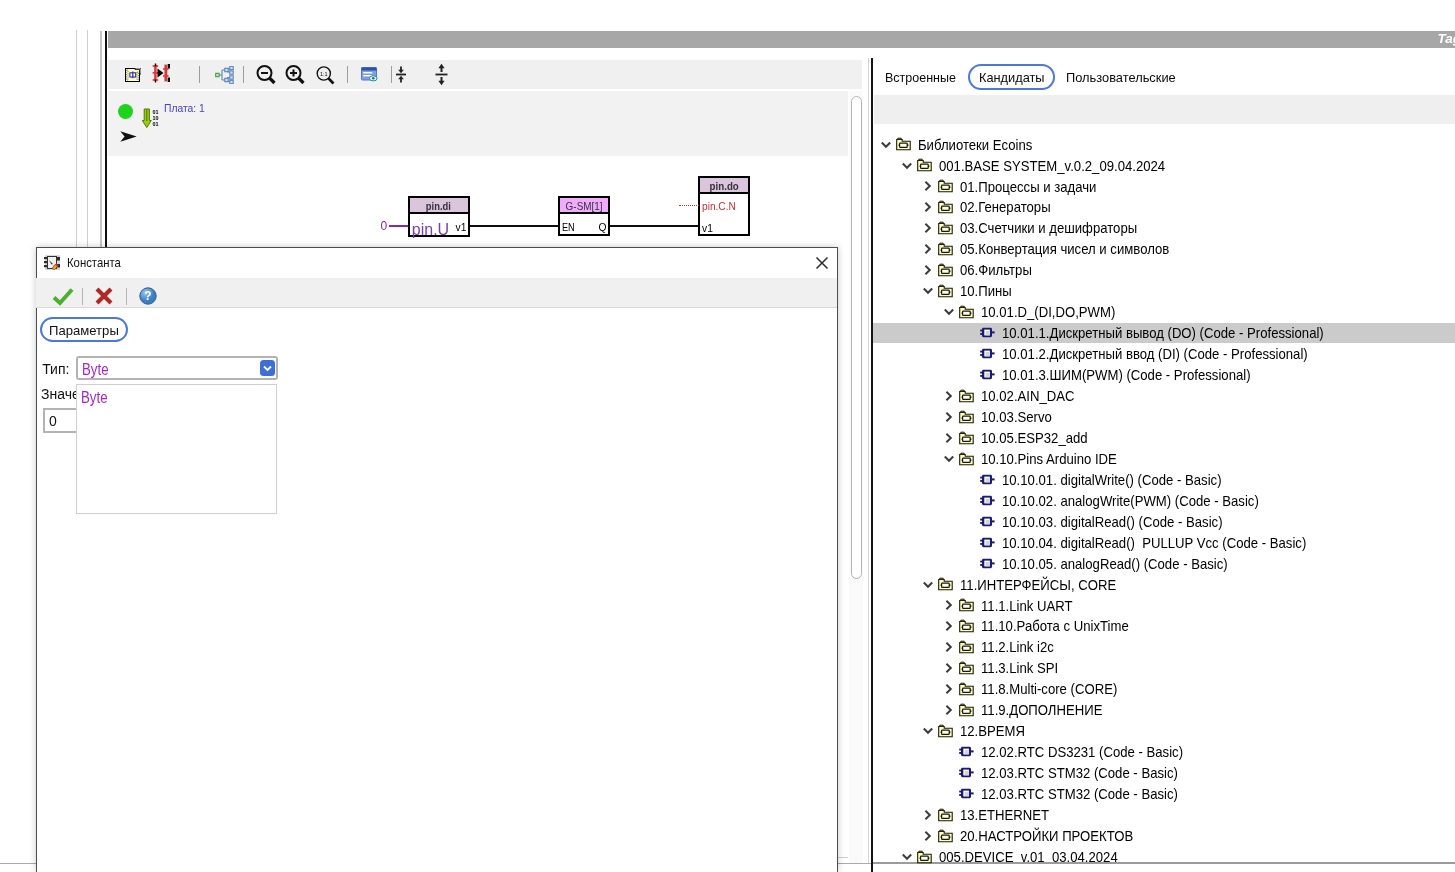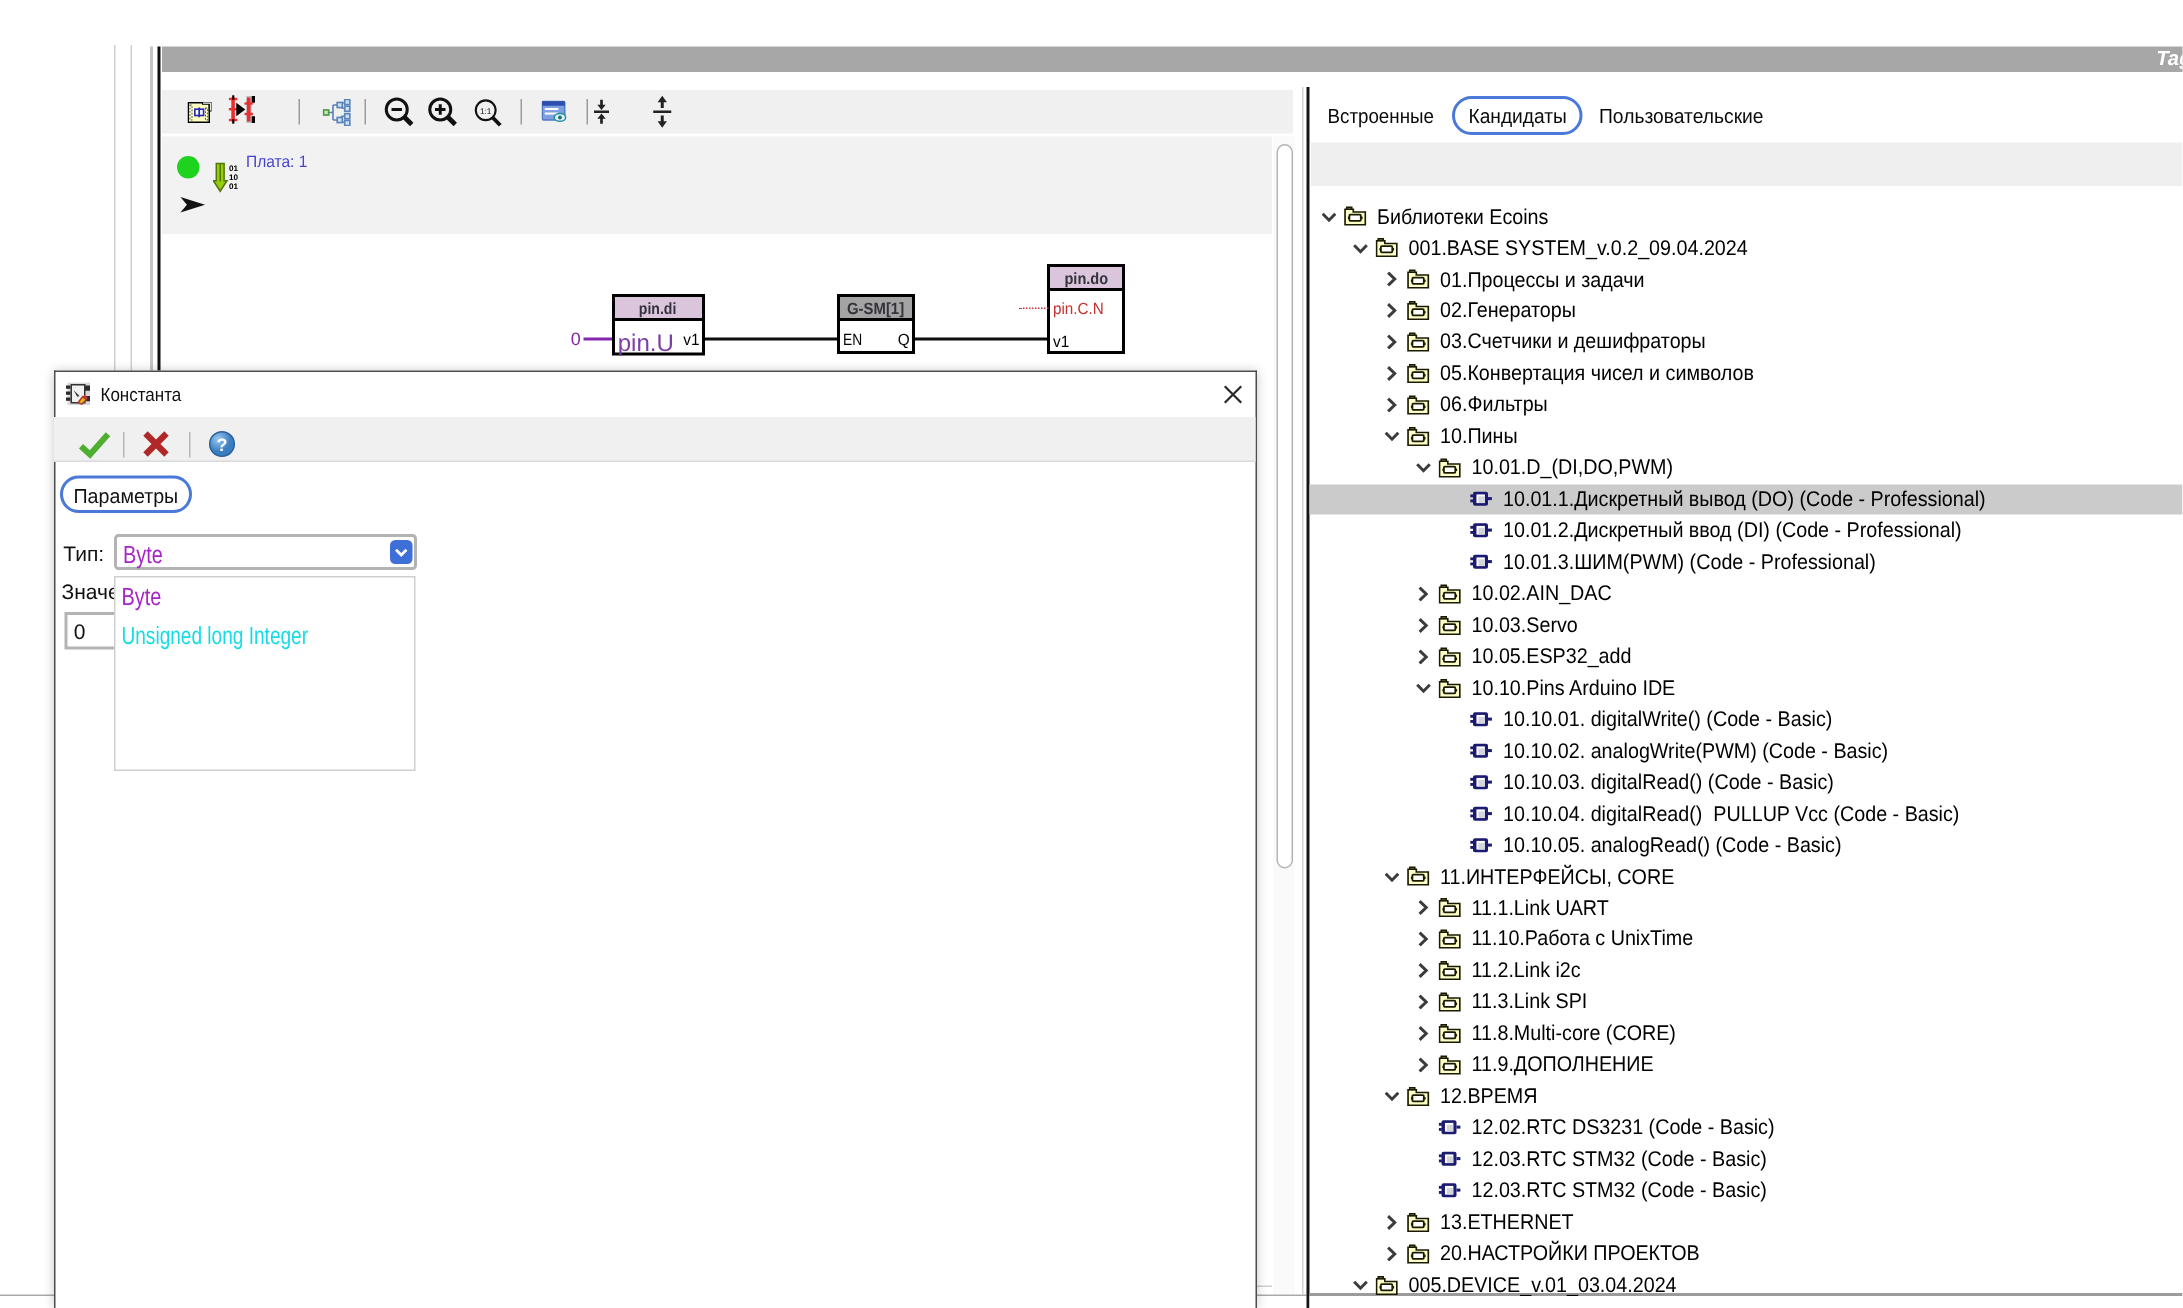--- a/index.html
+++ b/index.html
@@ -124,21 +124,21 @@
 <svg class="abs" style="left:119.5px;top:130.8px" width="17" height="11" viewBox="0 0 17 11">
  <path d="M0.3 0.3 L16.7 5.5 L0.3 10.7 L4.6 5.5 Z" fill="#111"></path>
 </svg>
 
 <div class="abs" style="left:407.8px;top:195.7px;width:61.8px;height:41.2px;border:2.3px solid #000;background:#fff">
     <div style="height:16.6px;background:#dbc5dc;border-bottom:2.2px solid #000;text-align:center;font-size:10.8px;font-weight:bold;color:#33333c;line-height:16.6px"><span style="display:inline-block;transform:scaleX(0.87)">pin.di</span></div>
     <div class="abs lbl" style="left:2px;top:23px;font-size:16px;color:#7b3fa5">pin.U</div>
     <div class="abs lbl" style="right:1.5px;top:23.2px;font-size:10.8px;color:#000;transform:scaleX(0.95);transform-origin:100% 50%">v1</div>
   </div>
 <div class="abs" style="left:558.2px;top:196.0px;width:51.8px;height:39.6px;border:2.3px solid #000;background:#fff">
-    <div style="height:16.2px;background:#a3a3a3;border-bottom:2.2px solid #000;text-align:center;font-size:10.8px;font-weight:bold;color:#33333c;line-height:16.2px"><span style="display:inline-block;transform:scaleX(0.92)">G-SM[1]</span></div>
+    <div style="height:16.2px;background:#f0abfc;border-bottom:2.2px solid #000;text-align:center;font-size:10.8px;font-weight:normal;color:#33333c;line-height:16.2px"><span style="display:inline-block;transform:scaleX(0.92)">G-SM[1]</span></div>
     <div class="abs lbl" style="left:2px;top:23px;font-size:10.8px;color:#000;transform:scaleX(0.85)">EN</div>
     <div class="abs lbl" style="right:2px;top:23px;font-size:10.8px;color:#000;transform:scaleX(0.95);transform-origin:100% 50%">Q</div>
   </div>
 <div class="abs" style="left:698.2px;top:175.8px;width:51.8px;height:60.0px;border:2.3px solid #000;background:#fff">
     <div style="height:16.6px;background:#dbc5dc;border-bottom:2.2px solid #000;text-align:center;font-size:10.8px;font-weight:bold;color:#33333c;line-height:16.6px"><span style="display:inline-block;transform:scaleX(0.9)">pin.do</span></div>
     <div class="abs lbl" style="left:2px;top:22.5px;font-size:10.8px;color:#c53030;transform:scaleX(0.94)">pin.C.N</div>
     <div class="abs lbl" style="left:2px;top:43.8px;font-size:10.8px;color:#000;transform:scaleX(0.95)">v1</div>
   </div>
 
 <div class="abs lbl" style="left:380.5px;top:219px;font-size:12px;color:#8426ae">0</div>
@@ -697,15 +697,14 @@
         </svg>
    </div>
  </div>
  <div class="abs lbl" style="left:4px;top:138.4px;font-size:14px;color:#111">Значение:</div>
  <div class="abs" style="left:6.1px;top:160.4px;width:131px;height:24.2px;border:2px solid #b3b3b3;background:#fff">
    <div class="abs lbl" style="left:4px;top:3px;font-size:14px;color:#111">0</div>
  </div>
 
  <div class="abs" style="left:39.2px;top:136.4px;width:200.6px;height:129.3px;background:#fff;border:1px solid #cfcfcf">
    <div style="height:25.8px;line-height:25.8px;padding-left:4.2px;font-size:16.6px;color:#a625c6"><span class="lbl" style="transform:scaleX(0.8)">Byte</span></div>
-   <div style="height:25.8px;line-height:25.8px;padding-left:4.2px;font-size:16.6px;color:#17dbe4"><span class="lbl" style="transform:scaleX(0.766)">Unsigned long Integer</span></div>
  </div>
 </div>
 
 </body></html>

